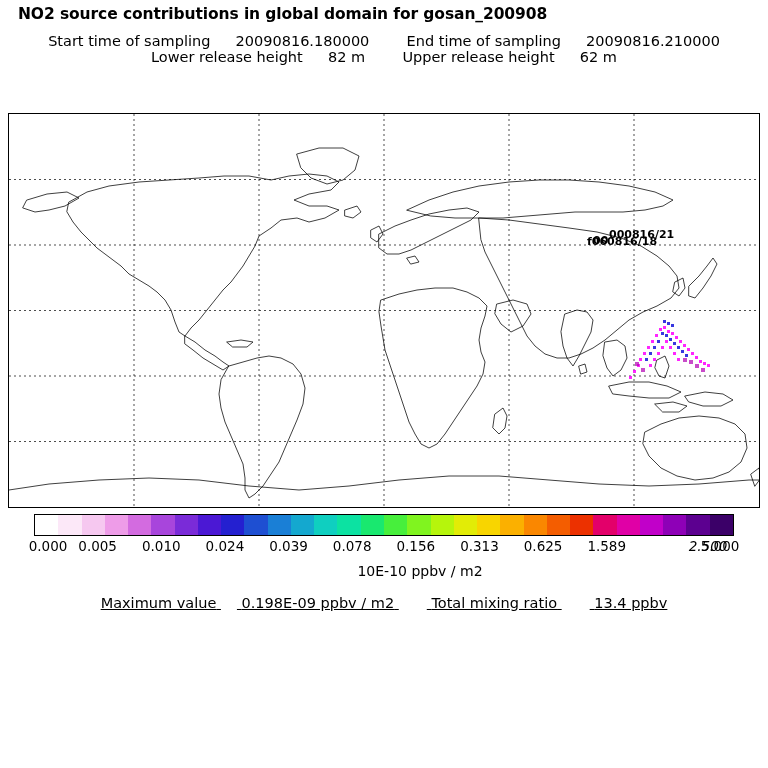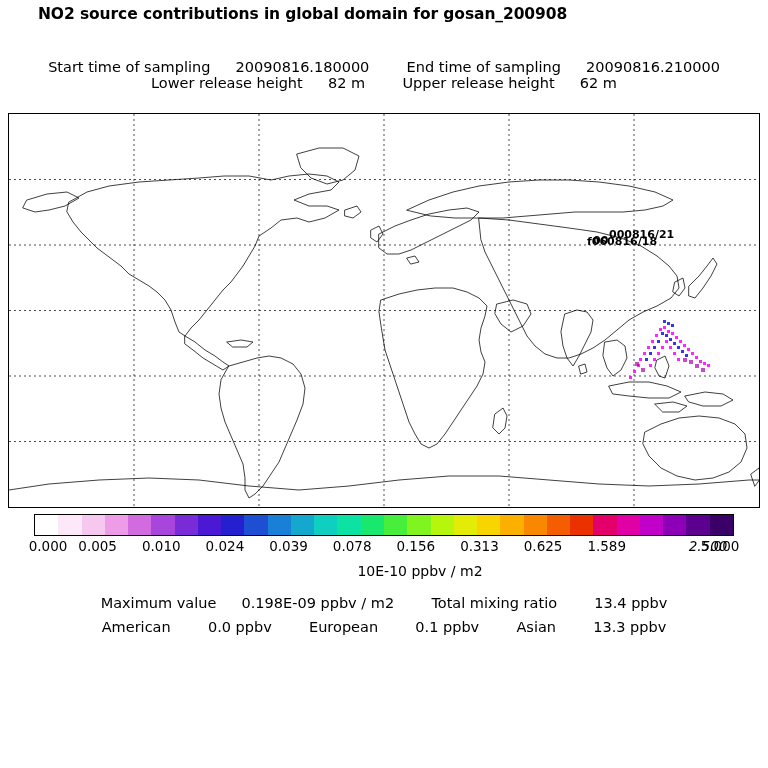--- a/index.html
+++ b/index.html
@@ -19,28 +19,26 @@
     width: 768px;
     height: 768px;
   }
   .title {
     position: absolute;
     top: 5px;
     left: 18px;
     font-size: 15.5px;
     font-weight: bold;
     letter-spacing: -0.1px;
-    margin-left: 20px;
   }
   .subline {
     position: absolute;
     width: 768px;
     text-align: center;
     font-size: 14.5px;
-    margin-top: 26px;
   }
   .sub1 { top: 33px; }
   .sub2 { top: 49px; }
   .sub3 { top: 84px; }
   .sub-seg { display: inline-block; }
   .gap-lg { display: inline-block; width: 28px; }
   .gap-md { display: inline-block; width: 16px; }
 
   
   #map {
@@ -92,20 +90,21 @@
     font-size: 14px;
     padding-left: 36px;
   }
 
   
   .stats {
     position: absolute;
     width: 768px;
     text-align: center;
     font-size: 14.5px;
+    text-decoration: underline;
   }
   .stats-1 { top: 595px; }
   .stats-2 { top: 619px; }
   .stats-3 { top: 643px; }
 
   .plume-label {
     font-family: "DejaVu Sans", sans-serif;
     font-size: 11px;
     font-weight: bold;
     fill: #000;
@@ -326,28 +325,15 @@
   <div class="stats stats-1">
     <span>Maximum value</span>
     <span class="gap-md"></span>
     <span>0.198E-09 ppbv / m2</span>
     <span class="gap-lg"></span>
     <span>Total mixing ratio</span>
     <span class="gap-lg"></span>
     <span>13.4 ppbv</span>
   </div>
 
-  <div class="stats stats-2">
-    <span>American</span>
-    <span class="gap-lg"></span>
-    <span>0.0 ppbv</span>
-    <span class="gap-lg"></span>
-    <span>European</span>
-    <span class="gap-lg"></span>
-    <span>0.1 ppbv</span>
-    <span class="gap-lg"></span>
-    <span>Asian</span>
-    <span class="gap-lg"></span>
-    <span>13.3 ppbv</span>
-  </div>
 
 
 </div>
 
 </body></html>

